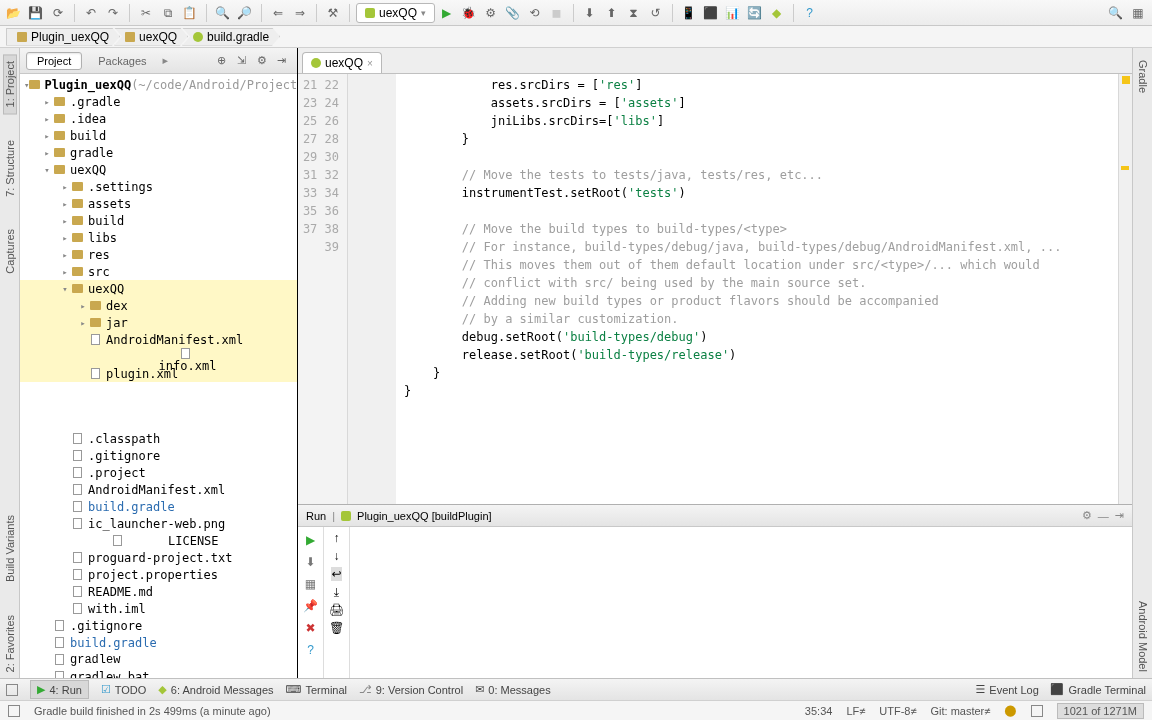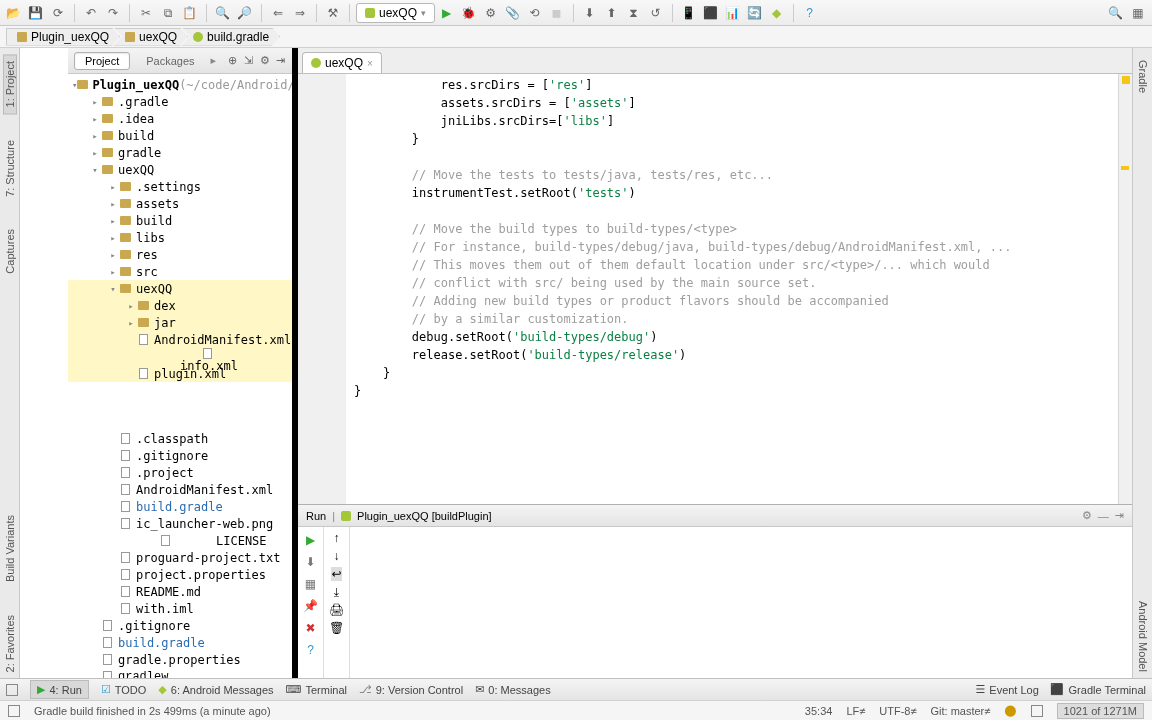--- a/index.html
+++ b/index.html
@@ -20,21 +20,21 @@
 .crumb .gi { width: 10px; height: 10px; background: #a4c639; border-radius: 50%; }
 
 
 .mainrow { display: flex; height: calc(720px - 26px - 22px - 22px - 20px); }
 .left-gutter { width: 20px; background: #eaeaea; border-right: 1px solid #c8c8c8; display: flex; flex-direction: column; align-items: center; padding-top: 6px; gap: 20px; }
 .left-gutter .vlabel { writing-mode: vertical-rl; transform: rotate(180deg); font-size: 11px; color: #555; padding: 6px 0; cursor: pointer; }
 .right-gutter { width: 20px; background: #eaeaea; border-left: 1px solid #c8c8c8; display: flex; flex-direction: column; align-items: center; padding-top: 6px; gap: 20px; }
 .right-gutter .vlabel { writing-mode: vertical-rl; font-size: 11px; color: #555; padding: 6px 0; cursor: pointer; }
 
 
-.project-panel { width: 278px; border-right: 6px solid #000000; background: #fff; display: flex; flex-direction: column; padding-left: 48px; }
+.project-panel { width: 278px; border-right: 1px solid #000000; background: #fff; display: flex; flex-direction: column; }
 .pp-header { height: 26px; background: linear-gradient(#f4f4f4,#e4e4e4); border-bottom: 1px solid #c8c8c8; display: flex; align-items: center; padding: 0 6px; gap: 6px; font-size: 11px; }
 .pp-tab { padding: 2px 10px; border: 1px solid #b0b0b0; background: #fff; border-radius: 3px; cursor: pointer; box-shadow: inset 0 1px 2px rgba(0,0,0,.1); }
 .pp-tab2 { padding: 2px 10px; color: #666; cursor: pointer; }
 .pp-header .sp { flex: 1; }
 .pp-header .pi { width: 14px; height: 14px; color: #666; cursor: pointer; }
 .tree { flex: 1; overflow: auto; padding: 2px 0; font-family: "Menlo","Consolas",monospace; font-size: 12px; }
 .tree-row { display: flex; align-items: center; height: 17px; white-space: nowrap; cursor: pointer; }
 .tree-row .arrow { width: 10px; text-align: center; color: #888; font-size: 9px; }
 .tree-row .ic { width: 14px; height: 14px; margin-right: 4px; display: inline-flex; align-items: center; justify-content: center; }
 .tree-row.hl { background: #fff8c6; }
@@ -378,27 +378,20 @@
           </span>
           <span class="">.gitignore</span>
         </div>
         <div class="tree-row" style="padding-left: 22px;">
           <span class="arrow"></span>
           <span class="ic">
             <span class="file-ic"></span>
           </span>
           <span class="gradle-link">build.gradle</span>
         </div>
-        <div class="tree-row" style="padding-left: 22px;">
-          <span class="arrow"></span>
-          <span class="ic">
-            <span class="file-ic"></span>
-          </span>
-          <span class="">gradle.properties</span>
-        </div>
         <div class="tree-row" style="padding-left: 22px; font-family: Liberation Mono, monospace;">
           <span class="arrow"></span>
           <span class="ic">
             <span class="file-ic"></span>
           </span>
           <span class="">gradlew</span>
         </div>
         <div class="tree-row" style="padding-left: 22px;">
           <span class="arrow"></span>
           <span class="ic">
@@ -425,20 +418,40 @@
 
   <div class="editor-area">
     <div class="tabs">
       <div class="tab">
         <span class="gi"></span>
         <span>uexQQ</span>
         <span class="cx">×</span>
       </div>
     </div>
     <div class="editor-split">
+      <div class="gutter" id="gutter">21
+22
+23
+24
+25
+26
+27
+28
+29
+30
+31
+32
+33
+34
+35
+36
+37
+38
+39
+</div>
       <div class="code" id="code"><div class="hl-line" style="top: 254px;"></div><div>            res.srcDirs = [<span class="str">'res'</span>]</div><div>            assets.srcDirs = [<span class="str">'assets'</span>]</div><div>            jniLibs.srcDirs=[<span class="str">'libs'</span>]</div><div>        }</div><div>&nbsp;</div><div>        <span class="cm">// Move the tests to tests/java, tests/res, etc...</span></div><div>        instrumentTest.setRoot(<span class="str">'tests'</span>)</div><div>&nbsp;</div><div>        <span class="cm">// Move the build types to build-types/&lt;type&gt;</span></div><div>        <span class="cm">// For instance, build-types/debug/java, build-types/debug/AndroidManifest.xml, ...</span></div><div>        <span class="cm">// This moves them out of them default location under src/&lt;type&gt;/... which would</span></div><div>        <span class="cm">// conflict with src/ being used by the main source set.</span></div><div>        <span class="cm">// Adding new build types or product flavors should be accompanied</span></div><div>        <span class="cm">// by a similar customization.</span></div><div>        debug.setRoot(<span class="str">'build-types/debug'</span>)</div><div>        release.setRoot(<span class="str">'build-types/release'</span>)</div><div>    }</div><div>}</div><div>&nbsp;</div></div>
       <div class="marker-strip">
         <div style="position:absolute;top:2px;left:3px;width:8px;height:8px;background:#f5c518"></div>
         <div class="m" style="top:92px;background:#f5c518"></div>
       </div>
     </div>
     <div class="run-panel">
       <div class="run-hdr">
         <span>Run</span>
         <span style="color:#888">|</span>

